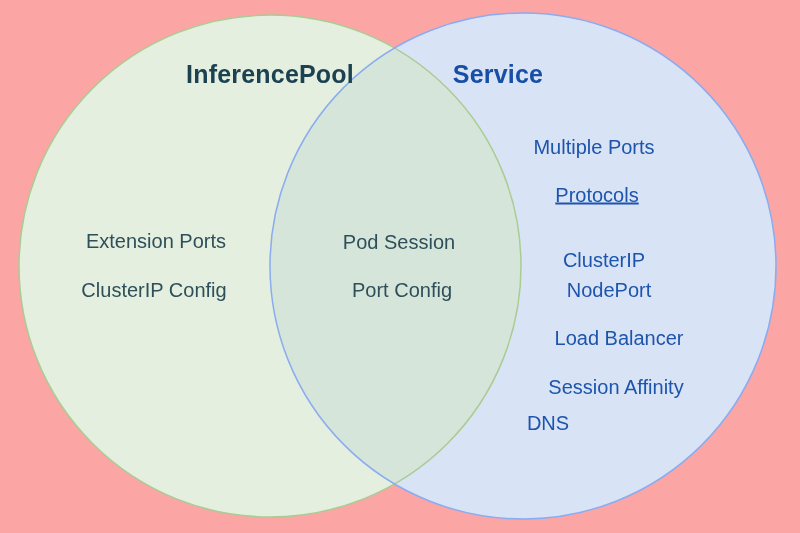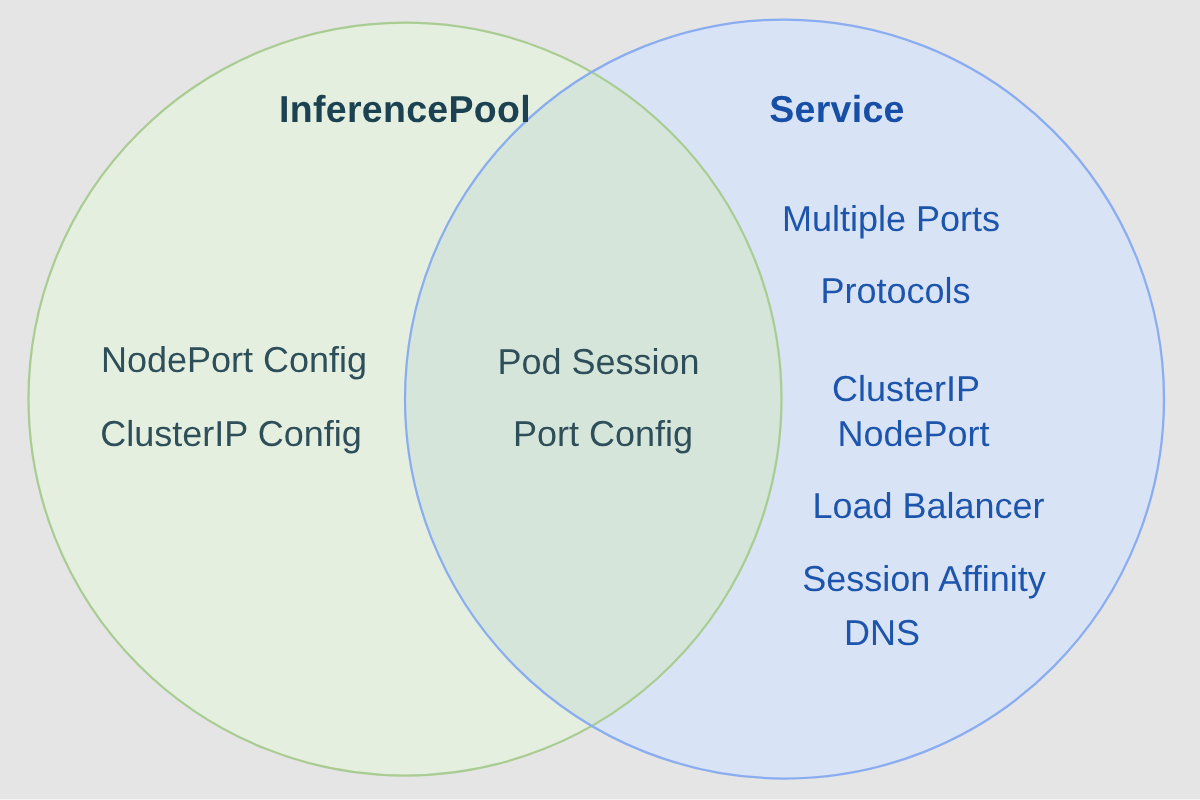--- a/index.html
+++ b/index.html
@@ -5,21 +5,21 @@
   html, body {
     margin: 0;
     padding: 0;
     background: #ffffff;
     font-family: "Liberation Sans", sans-serif;
   }
   .canvas {
     position: relative;
     width: 800px;
     height: 533px;
-    background: #e5e5e5;
+    background: #fca5a5;
     overflow: hidden;
   }
   .venn-svg {
     position: absolute;
     top: 0;
     left: 0;
   }
   .label {
     position: absolute;
     transform: translate(-50%, -50%);
@@ -27,21 +27,21 @@
     user-select: none;
   }
   .title {
     font-size: 25px;
     font-weight: bold;
     letter-spacing: 0.2px;
   }
   .title-left  { color: #1c4251; }
   .title-right { color: #174ea6; }
   .item {
-    font-size: 24px;
+    font-size: 20px;
     font-weight: 400;
   }
   .item-teal { color: #2e4f5a; }
   .item-blue { color: #1c55ab; }
 </style>
 </head>
 <body>
 
 <div class="canvas">
 
@@ -52,29 +52,29 @@
       </clipPath>
     </defs>
     <circle cx="270" cy="266" r="251" fill="#e4efdf"></circle>
     <circle cx="523" cy="266" r="253" fill="#d9e3f6"></circle>
     <circle cx="523" cy="266" r="253" fill="#d6e5da" clip-path="url(#green-clip)"></circle>
     <circle cx="270" cy="266" r="251" fill="none" stroke="#a9cc92" stroke-width="1.5"></circle>
     <circle cx="523" cy="266" r="253" fill="none" stroke="#8aacf0" stroke-width="1.5"></circle>
   </svg>
 
   <div class="label title title-left" style="left:270px; top:74px;">InferencePool</div>
-  <div class="label title title-right" style="left:558px; top:74px;">Service</div>
+  <div class="label title title-right" style="left:498px; top:74px;">Service</div>
 
-  <div class="label item item-teal" style="left:156px; top:241px;">NodePort Config</div>
+  <div class="label item item-teal" style="left:156px; top:241px;">Extension Ports</div>
   <div class="label item item-teal" style="left:154px; top:290px;">ClusterIP Config</div>
 
   <div class="label item item-teal" style="left:399px; top:242px;">Pod Session</div>
   <div class="label item item-teal" style="left:402px; top:290px;text-align:right;">Port Config</div>
 
   <div class="label item item-blue" style="left:594px; top:147px;">Multiple Ports</div>
-  <div class="label item item-blue" style="left:597px; top:195px;">Protocols</div>
+  <div class="label item item-blue" style="left:597px; top:195px;text-decoration:underline;">Protocols</div>
   <div class="label item item-blue" style="left:604px; top:260px;">ClusterIP</div>
   <div class="label item item-blue" style="left:619px; top:338px;">Load Balancer</div>
   <div class="label item item-blue" style="left:609px; top:290px;">NodePort</div>
   <div class="label item item-blue" style="left:616px; top:387px;text-align:center;">Session Affinity</div>
-  <div class="label item item-blue" style="left:548px; top:423px;margin-left:40px;">DNS</div>
+  <div class="label item item-blue" style="left:548px; top:423px;">DNS</div>
 
 </div>
 
 </body></html>

